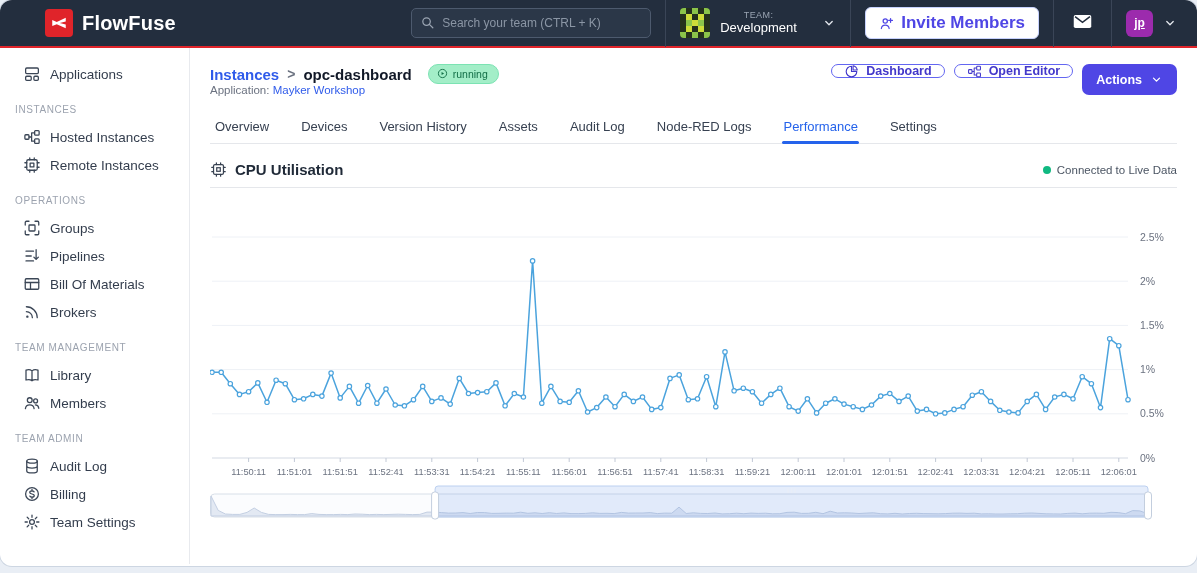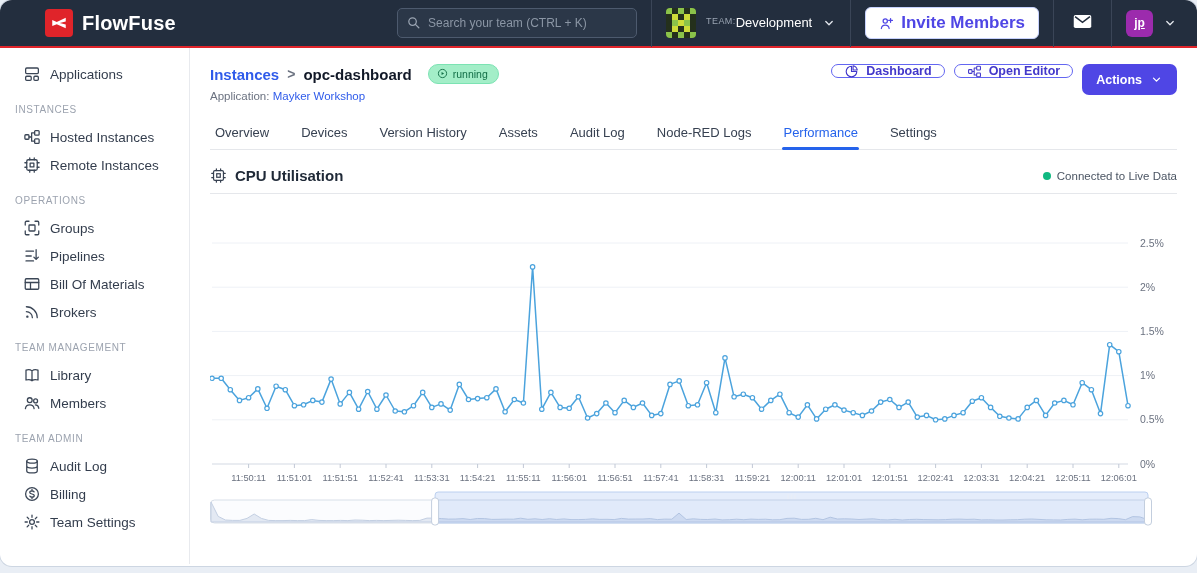--- a/index.html
+++ b/index.html
@@ -13,21 +13,21 @@
   .brand-logo svg { width:18px; height:18px; }
   .brand-name { font-size:20px; font-weight:700; letter-spacing:.2px; }
   .nav-spacer { flex:1; }
   .search-wrap { position:relative; width:240px; height:30px; margin-right:14px; }
   .search-wrap input { width:100%; height:100%; background:#2b3748; border:1px solid #4d5a6e; border-radius:5px; color:#cfd6e0; font-size:12px; padding:0 10px 0 30px; font-family:"Liberation Sans",sans-serif; }
   .search-wrap input::placeholder { color:#8b96a5; }
   .search-icon { position:absolute; left:9px; top:7px; width:15px; height:15px; color:#9aa4b2; }
   .nav-sec { display:flex; align-items:center; height:48px; border-left:1px solid #3a4557; padding:0 14px; }
   .team-sec { gap:10px; min-width:185px; cursor:pointer; }
   .identicon { width:30px; height:30px; border-radius:4px; overflow:hidden; background:#1b2430; }
-  .team-txt { display:flex; flex-direction:row; line-height:1.15;text-align:center; }
+  .team-txt { display:flex; flex-direction:column; line-height:1.15;text-align:center; }
   .team-label { font-size:9px; color:#9aa4b2; letter-spacing:.4px; }
   .team-name { font-size:13px; color:#fff; font-weight:500; }
   .chev { width:14px; height:14px; color:#e5e9ef; margin-left:auto; }
   .invite-btn { display:flex; align-items:center; gap:7px; background:#fff; color:#4f46e5; border:1px solid #c7d2fe; border-radius:6px; height:32px; padding:0 13px; font-size:17px; font-weight:700; cursor:pointer; }
   .invite-btn svg { width:15px; height:15px; }
   .mail-sec { padding:0 18px; cursor:pointer; }
   .mail-sec svg { width:21px; height:21px; color:#fff; }
   .avatar-sec { gap:10px; padding-right:20px; cursor:pointer;text-decoration:underline; }
   .avatar { width:27px; height:27px; border-radius:6px; background:#9c2bad; color:#fff; font-size:12px; font-weight:700; display:flex; align-items:center; justify-content:center; }
 
@@ -42,21 +42,21 @@
   .main { flex:1; padding:16px 20px 0 20px; overflow:hidden; }
 
   
   .page-head { display:flex; align-items:flex-start; }
   .crumb-line { display:flex; align-items:center; gap:8px; }
   .crumb-root { color:#2f5bea; font-size:15px; font-weight:700; cursor:pointer; }
   .crumb-sep { color:#6b7280; font-size:14px; font-weight:600; }
   .crumb-name { color:#111827; font-size:15px; font-weight:700; }
   .badge-running { display:inline-flex; align-items:flex-start; gap:5px; background:#a3eec8; border:1px solid #7ce3b3; color:#116e46; font-size:10.5px; font-weight:500; border-radius:999px; padding:3px 10px 3px 8px; margin-left:8px; }
   .badge-running svg { width:11px; height:11px; }
-  .app-line { margin-top:6px; font-size:11.5px; }
+  .app-line { font-size:11.5px; }
   .app-label { color:#6b7280; }
   .app-name { color:#2f5bea; cursor:pointer; }
   .head-actions { margin-left:auto; display:flex; gap:9px; }
   .btn-outline { display:flex; align-items:center; gap:7px; height:14px; padding:0 12px; background:#fff; border:1.5px solid #6366f1; border-radius:7px; color:#4338ca; font-size:12.5px; font-weight:700; cursor:pointer; }
   .btn-outline svg { width:15px; height:15px; }
   .btn-solid { display:flex; align-items:center; gap:8px; height:31px; padding:0 14px; background:#4f46e5; border:none; border-radius:7px; color:#fff; font-size:12.5px; font-weight:700; cursor:pointer; }
   .btn-solid svg { width:13px; height:13px; }
 
   
   .tabs { display:flex; gap:30px; margin-top:16px; border-bottom:1px solid #e5e7eb; padding:0 4px; }

